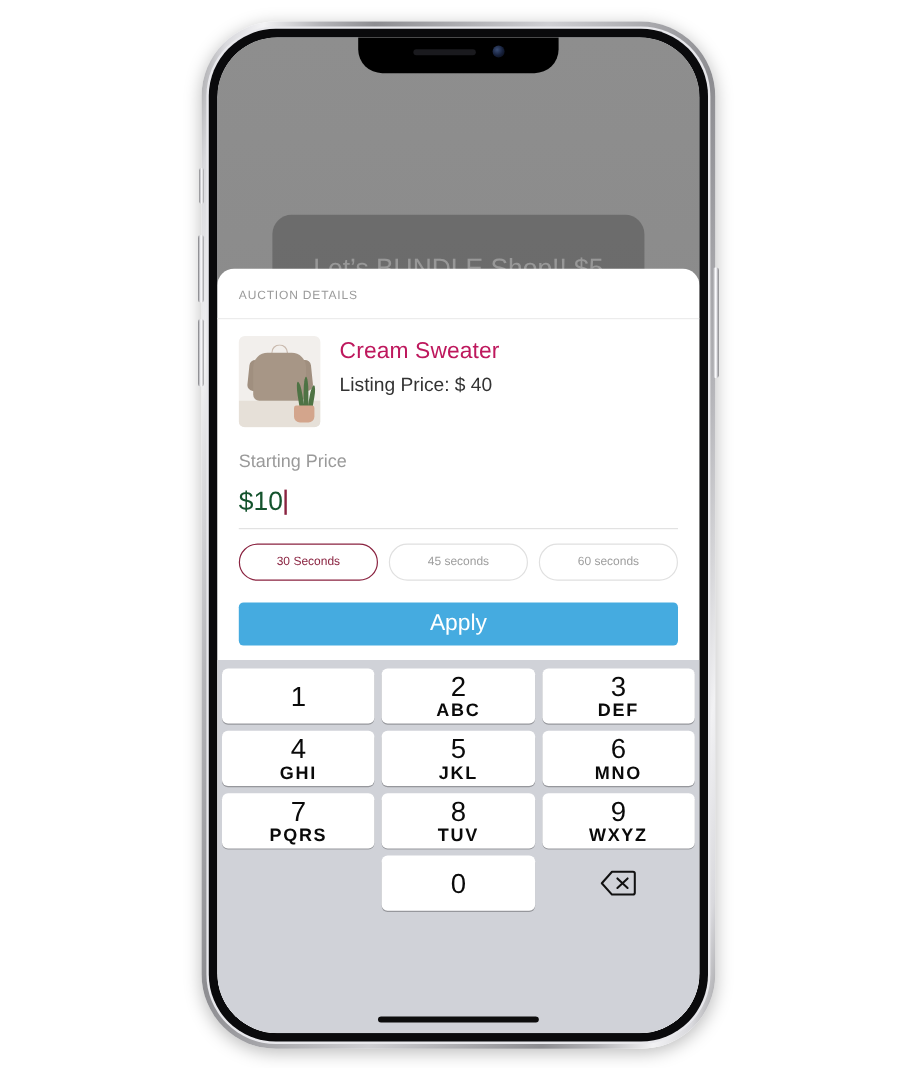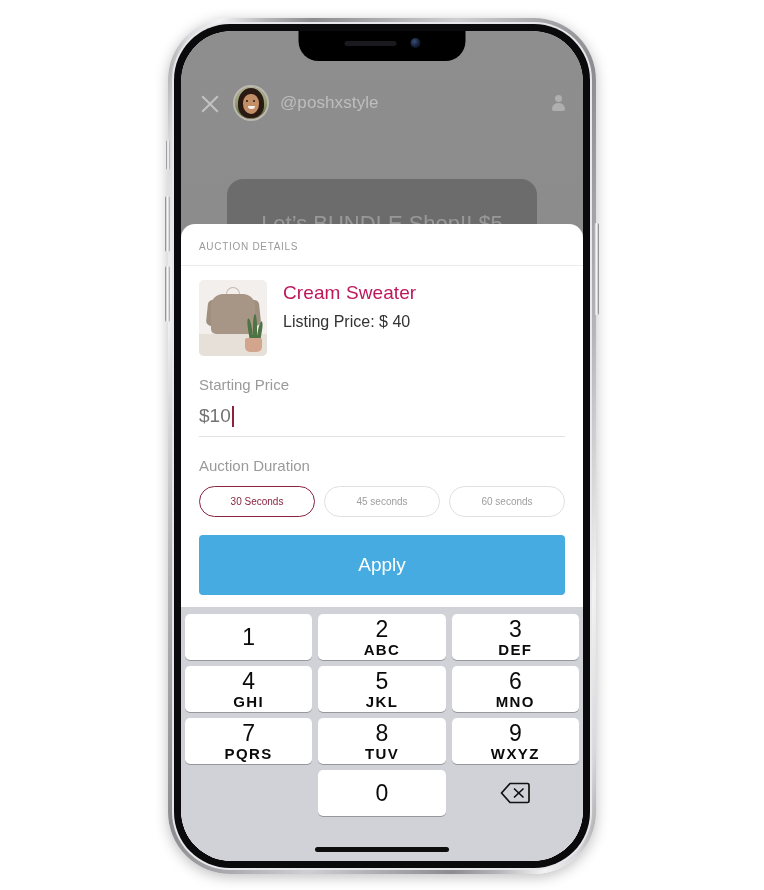--- a/index.html
+++ b/index.html
@@ -278,22 +278,22 @@
     font-family: "Liberation Sans", sans-serif;
   }
   #starting-price-field {
     margin-top: 12px;
     border-bottom: 1px solid #e2e2e2;
     padding-bottom: 9px;
     display: flex;
     align-items: center;
   }
   #starting-price-value {
-    font-size: 19px;
-    color: #737373;
+    font-size: 22px;
+    color: #14532d;
     font-family: "Liberation Sans", sans-serif;
   }
   #text-caret {
     width: 2px;
     height: 21px;
     background: #8a2340;
     margin-left: 1px;
   }
 
   #duration-label {
@@ -318,21 +318,21 @@
     background: #fff;
     font-family: "Liberation Sans", sans-serif;
   }
   .duration-pill.selected {
     border-color: #8a2340;
     color: #8a2340;
   }
 
   #apply-button {
     margin: 18px 18px 0;
-    height: 60px;
+    height: 36px;
     background: #45abe0;
     border-radius: 4px;
     display: flex;
     align-items: center;
     justify-content: center;
     color: #ffffff;
     font-size: 19px;
     font-family: "Liberation Sans", sans-serif;
   }
 
@@ -409,38 +409,20 @@
   <div class="side-btn" id="btn-silent"></div>
   <div class="side-btn" id="btn-vol-up"></div>
   <div class="side-btn" id="btn-vol-dn"></div>
   <div class="side-btn" id="btn-power"></div>
 
   <div class="frame-bezel">
     <div id="screen">
 
       <div id="stream-backdrop">
 
-        <div id="stream-topbar">
-          <div id="close-icon"></div>
-
-          <div id="seller-avatar">
-            <div class="av-bg"></div>
-            <div class="av-hair"></div>
-            <div class="av-face"></div>
-            <div class="av-eye l"></div>
-            <div class="av-eye r"></div>
-            <div class="av-smile"></div>
-          </div>
-
-          <div id="seller-handle">@poshxstyle</div>
-
-          <div id="viewer-icon">
-            <div class="person-glyph"></div>
-          </div>
-        </div>
 
         <div id="stream-banner">
           <div id="stream-banner-text">Let’s BUNDLE Shop!! $5 Starting bids!! Bundles!!</div>
         </div>
       </div>
 
       <div id="auction-sheet">
 
         <div id="sheet-header">
           <div id="sheet-title">AUCTION DETAILS</div>
@@ -466,21 +448,20 @@
             </div>
           </div>
 
           <div id="starting-price-label">Starting Price</div>
 
           <div id="starting-price-field">
             <span id="starting-price-value">$10</span>
             <span id="text-caret"></span>
           </div>
 
-          <div id="duration-label">Auction Duration</div>
 
           <div id="duration-options">
             <div class="duration-pill selected">30 Seconds</div>
             <div class="duration-pill">45 seconds</div>
             <div class="duration-pill">60 seconds</div>
           </div>
         </div>
 
         <div id="apply-button">Apply</div>
 

